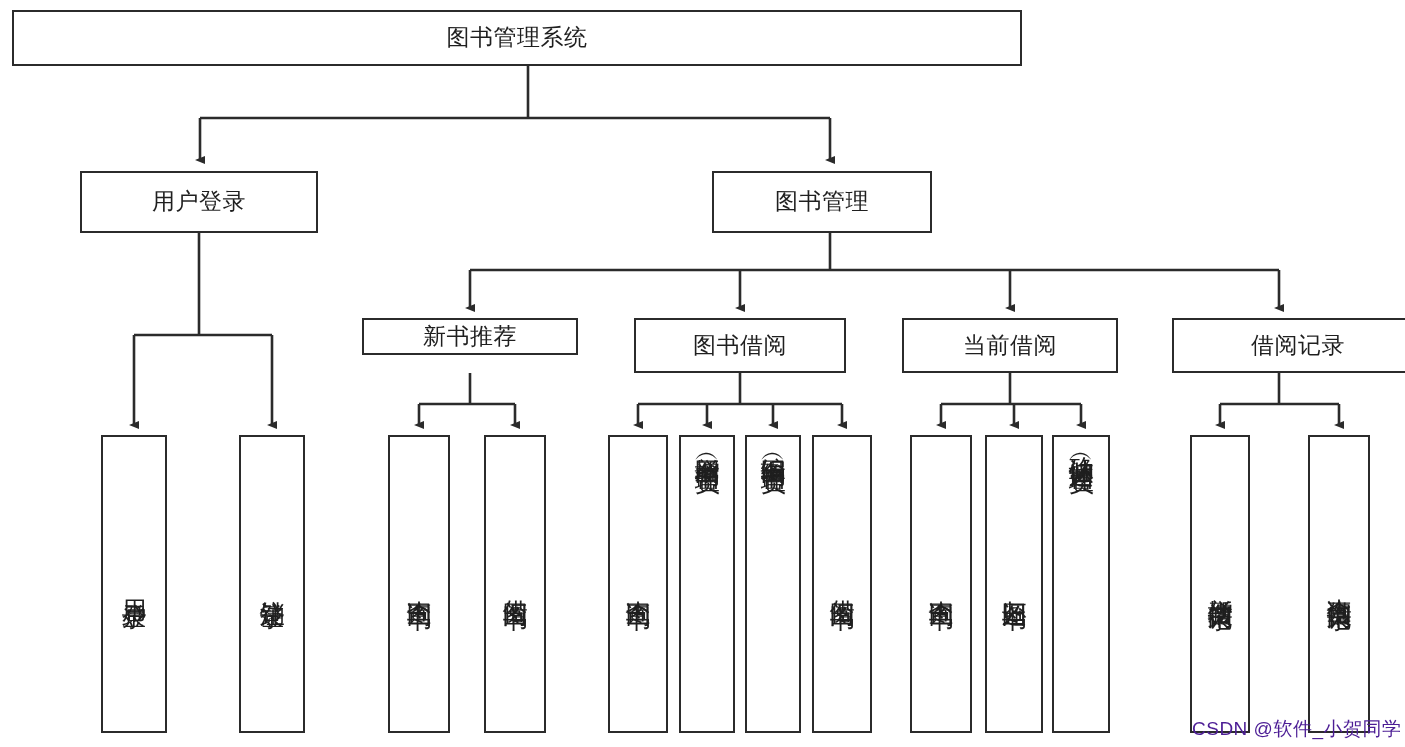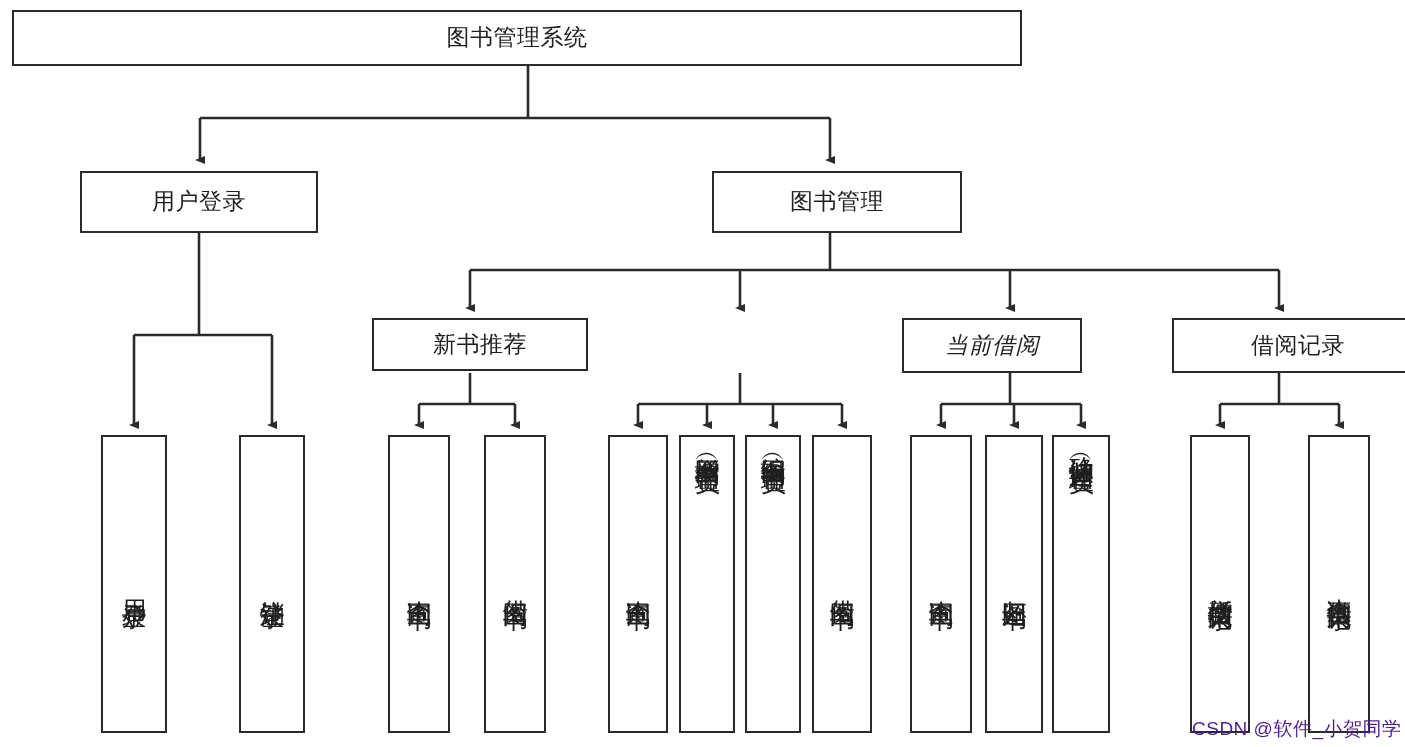--- a/index.html
+++ b/index.html
@@ -123,28 +123,31 @@
     </g>
   </svg>
 
   <div class="node" style="left:12px; top:10px; width:1010px; height:56px;">
     <span class="node-label">图书管理系统</span>
   </div>
 
   <div class="node" style="left:80px; top:171px; width:238px; height:62px;">
     <span class="node-label">用户登录</span>
   </div>
-  <div class="node" style="left:712px; top:171px; width:250px; height:62px;">
+  <div class="node" style="left:712px; top:171px; width:220px; height:62px;">
     <span class="node-label">图书管理</span>
   </div>
 
-  <div class="node" style="left:372px; top:318px; width:216px; height:53px;">
+  <div class="node" style="left:362px; top:318px; width:216px; height:37px;">
     <span class="node-label">新书推荐</span>
   </div>
-  <div class="node" style="left:902px; top:318px; width:180px; height:55px;font-style:italic;">
+  <div class="node" style="left:634px; top:318px; width:212px; height:55px;">
+    <span class="node-label">图书借阅</span>
+  </div>
+  <div class="node" style="left:902px; top:318px; width:216px; height:55px;">
     <span class="node-label">当前借阅</span>
   </div>
   <div class="node" style="left:1172px; top:318px; width:252px; height:55px;">
     <span class="node-label">借阅记录</span>
   </div>
 
   <div class="node leaf center-v" style="left:101px; top:435px; width:66px; height:298px;">
     <span class="node-label">用户登录</span>
   </div>
   <div class="node leaf center-v" style="left:239px; top:435px; width:66px; height:298px;">

